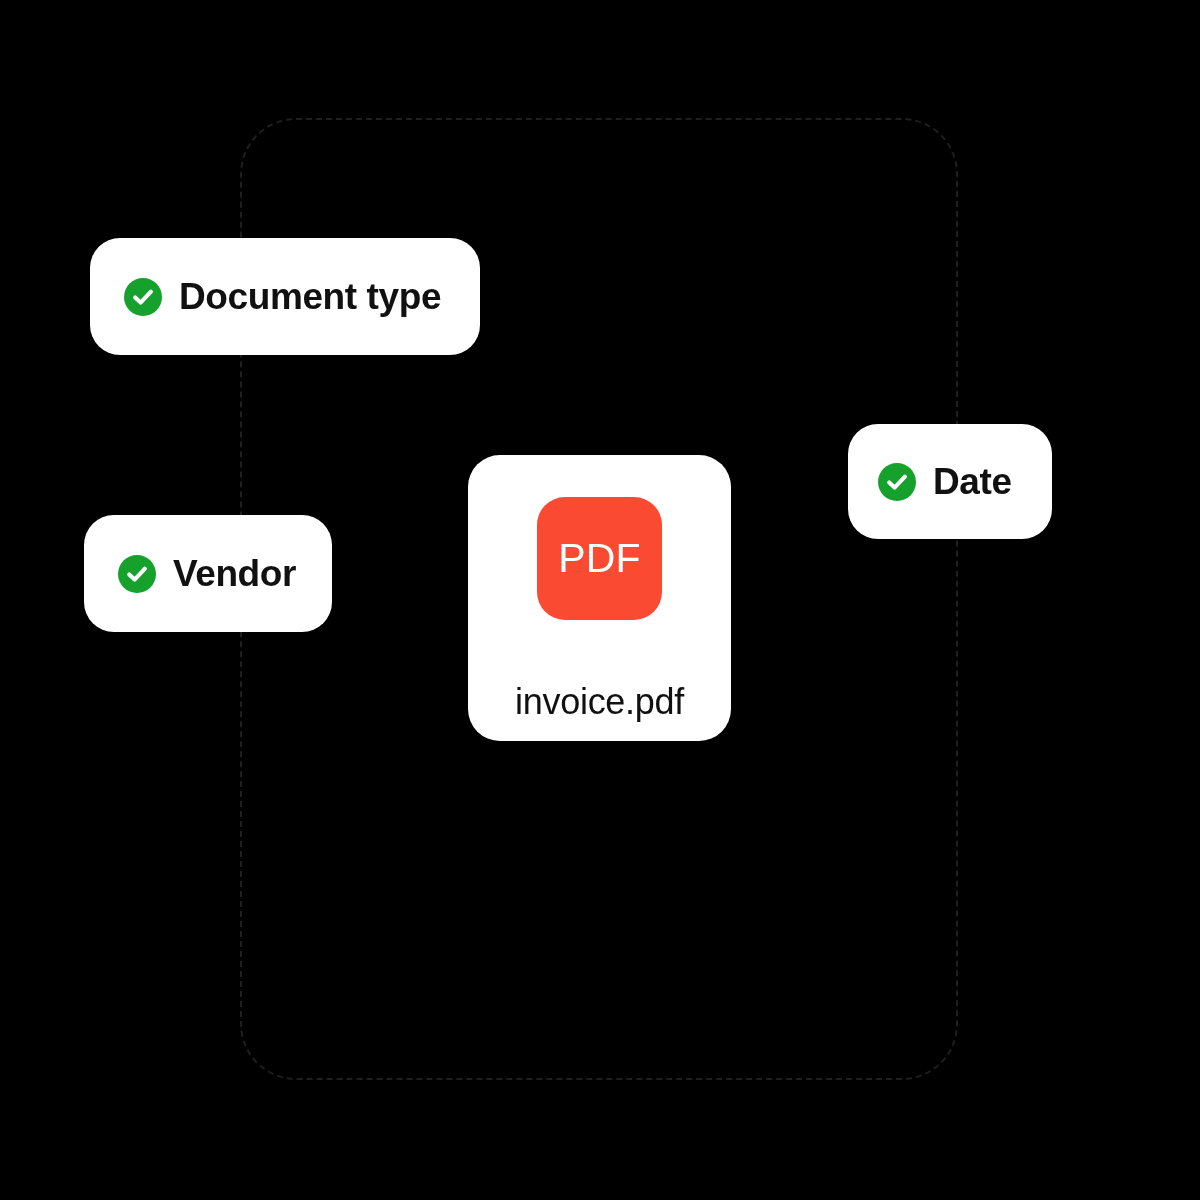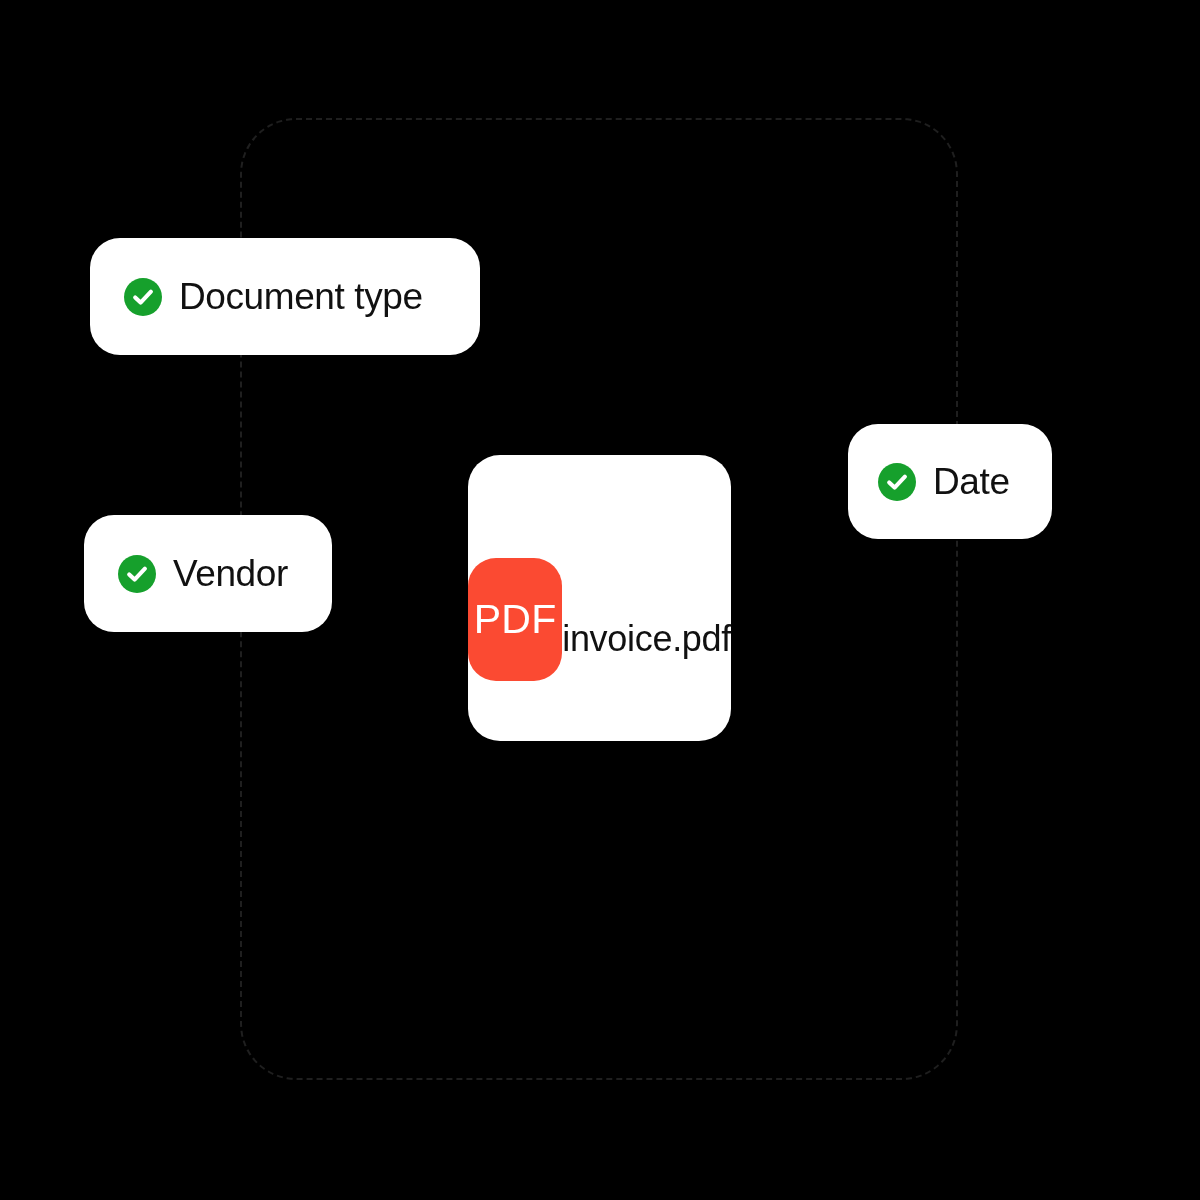--- a/index.html
+++ b/index.html
@@ -43,21 +43,21 @@
     background: #FFFFFF;
     border-radius: 30px;
     padding: 0 34px;
     gap: 17px;
     white-space: nowrap;
   }
 
   .field-pill .pill-label {
     color: #111111;
     font-size: 37px;
-    font-weight: 400;
+    font-weight: 700;
     letter-spacing: -0.4px;
     line-height: 1;
   }
 
   
   .pill-document-type {
     left: 90px;  top: 238px;
     width: 390px; height: 117px;
   }
   .pill-vendor {
@@ -87,21 +87,21 @@
   
   .file-card {
     position: absolute;
     left: 468px;
     top: 455px;
     width: 263px;
     height: 286px;
     background: #FFFFFF;
     border-radius: 32px;
     display: flex;
-    flex-direction: row;
+    flex-direction: column;
     align-items: center;
     justify-content: flex-start;
     padding-top: 42px;
   }
 
   .pdf-badge {
     width: 125px;
     height: 123px;
     border-radius: 28px;
     background: #FB4A32;
@@ -112,21 +112,21 @@
 
   .pdf-badge-text {
     color: #FFFFFF;
     font-size: 41px;
     font-weight: 400;
     letter-spacing: 0.2px;
     line-height: 1;
   }
 
   .file-name {
-    margin-top: 39px;
+    margin-top: 64px;
     color: #111111;
     font-size: 36px;
     font-weight: 400;
     letter-spacing: -0.3px;
     line-height: 1;
   }
 </style>
 </head>
 <body>
 

